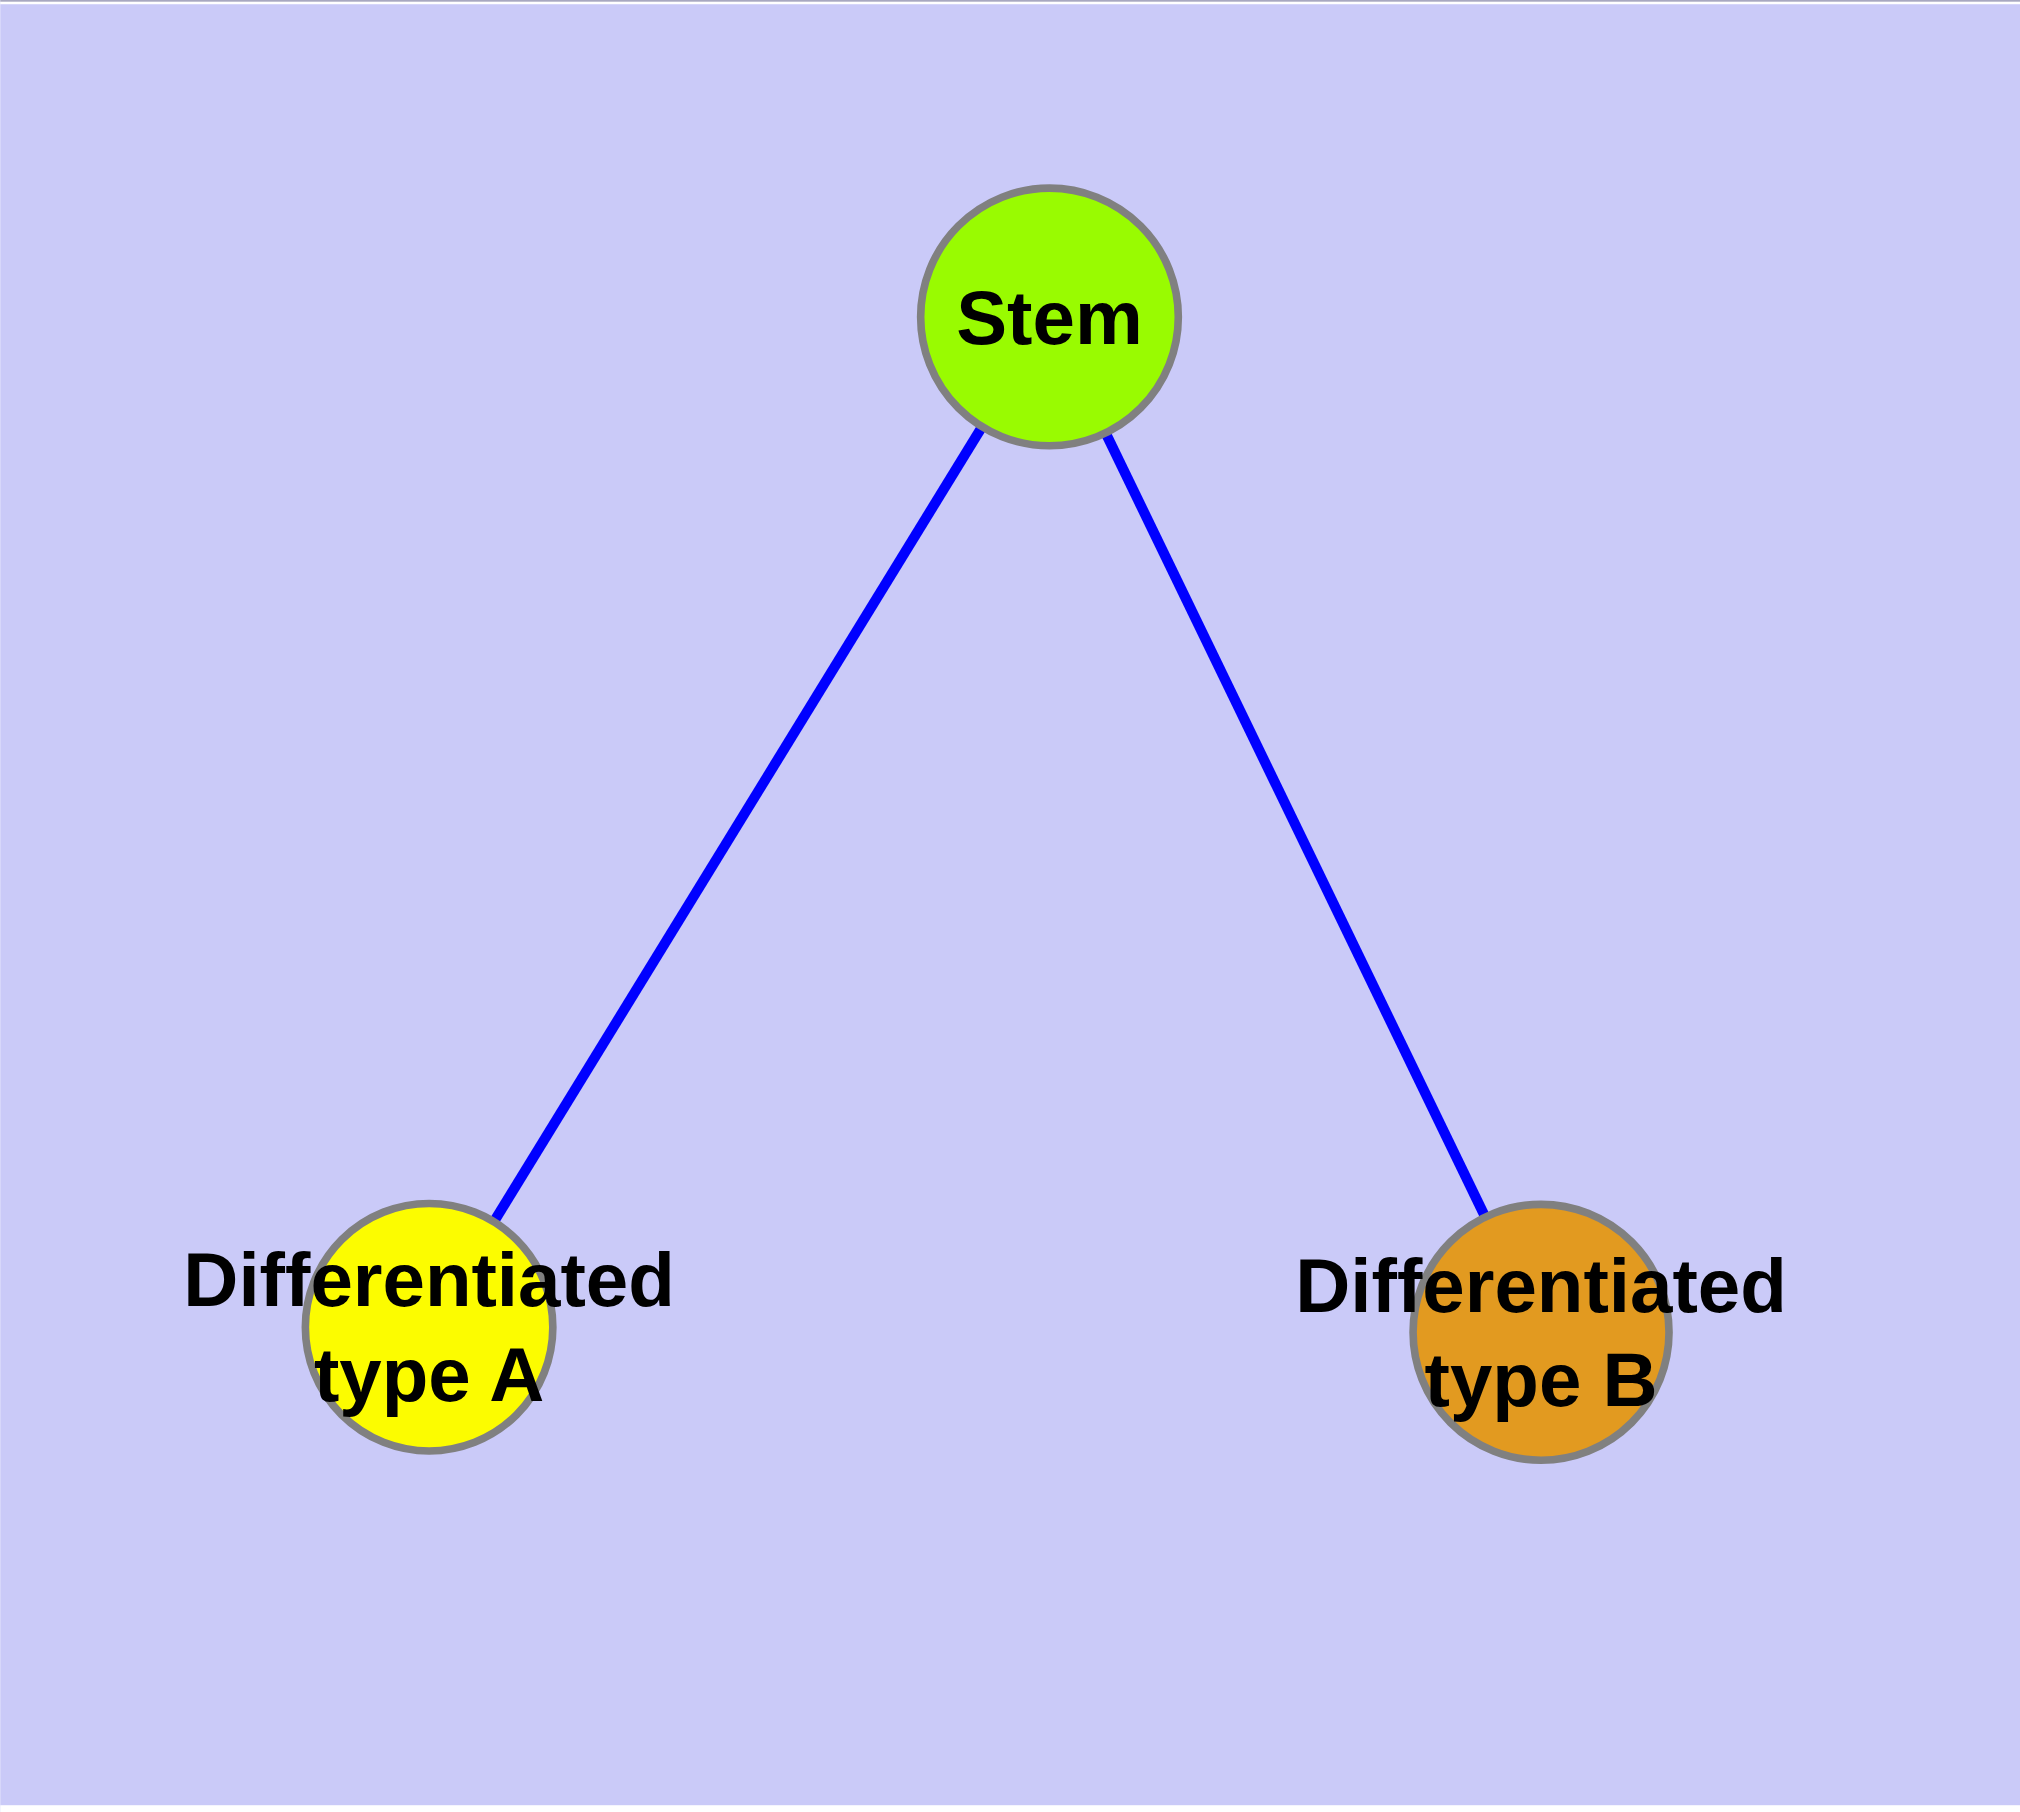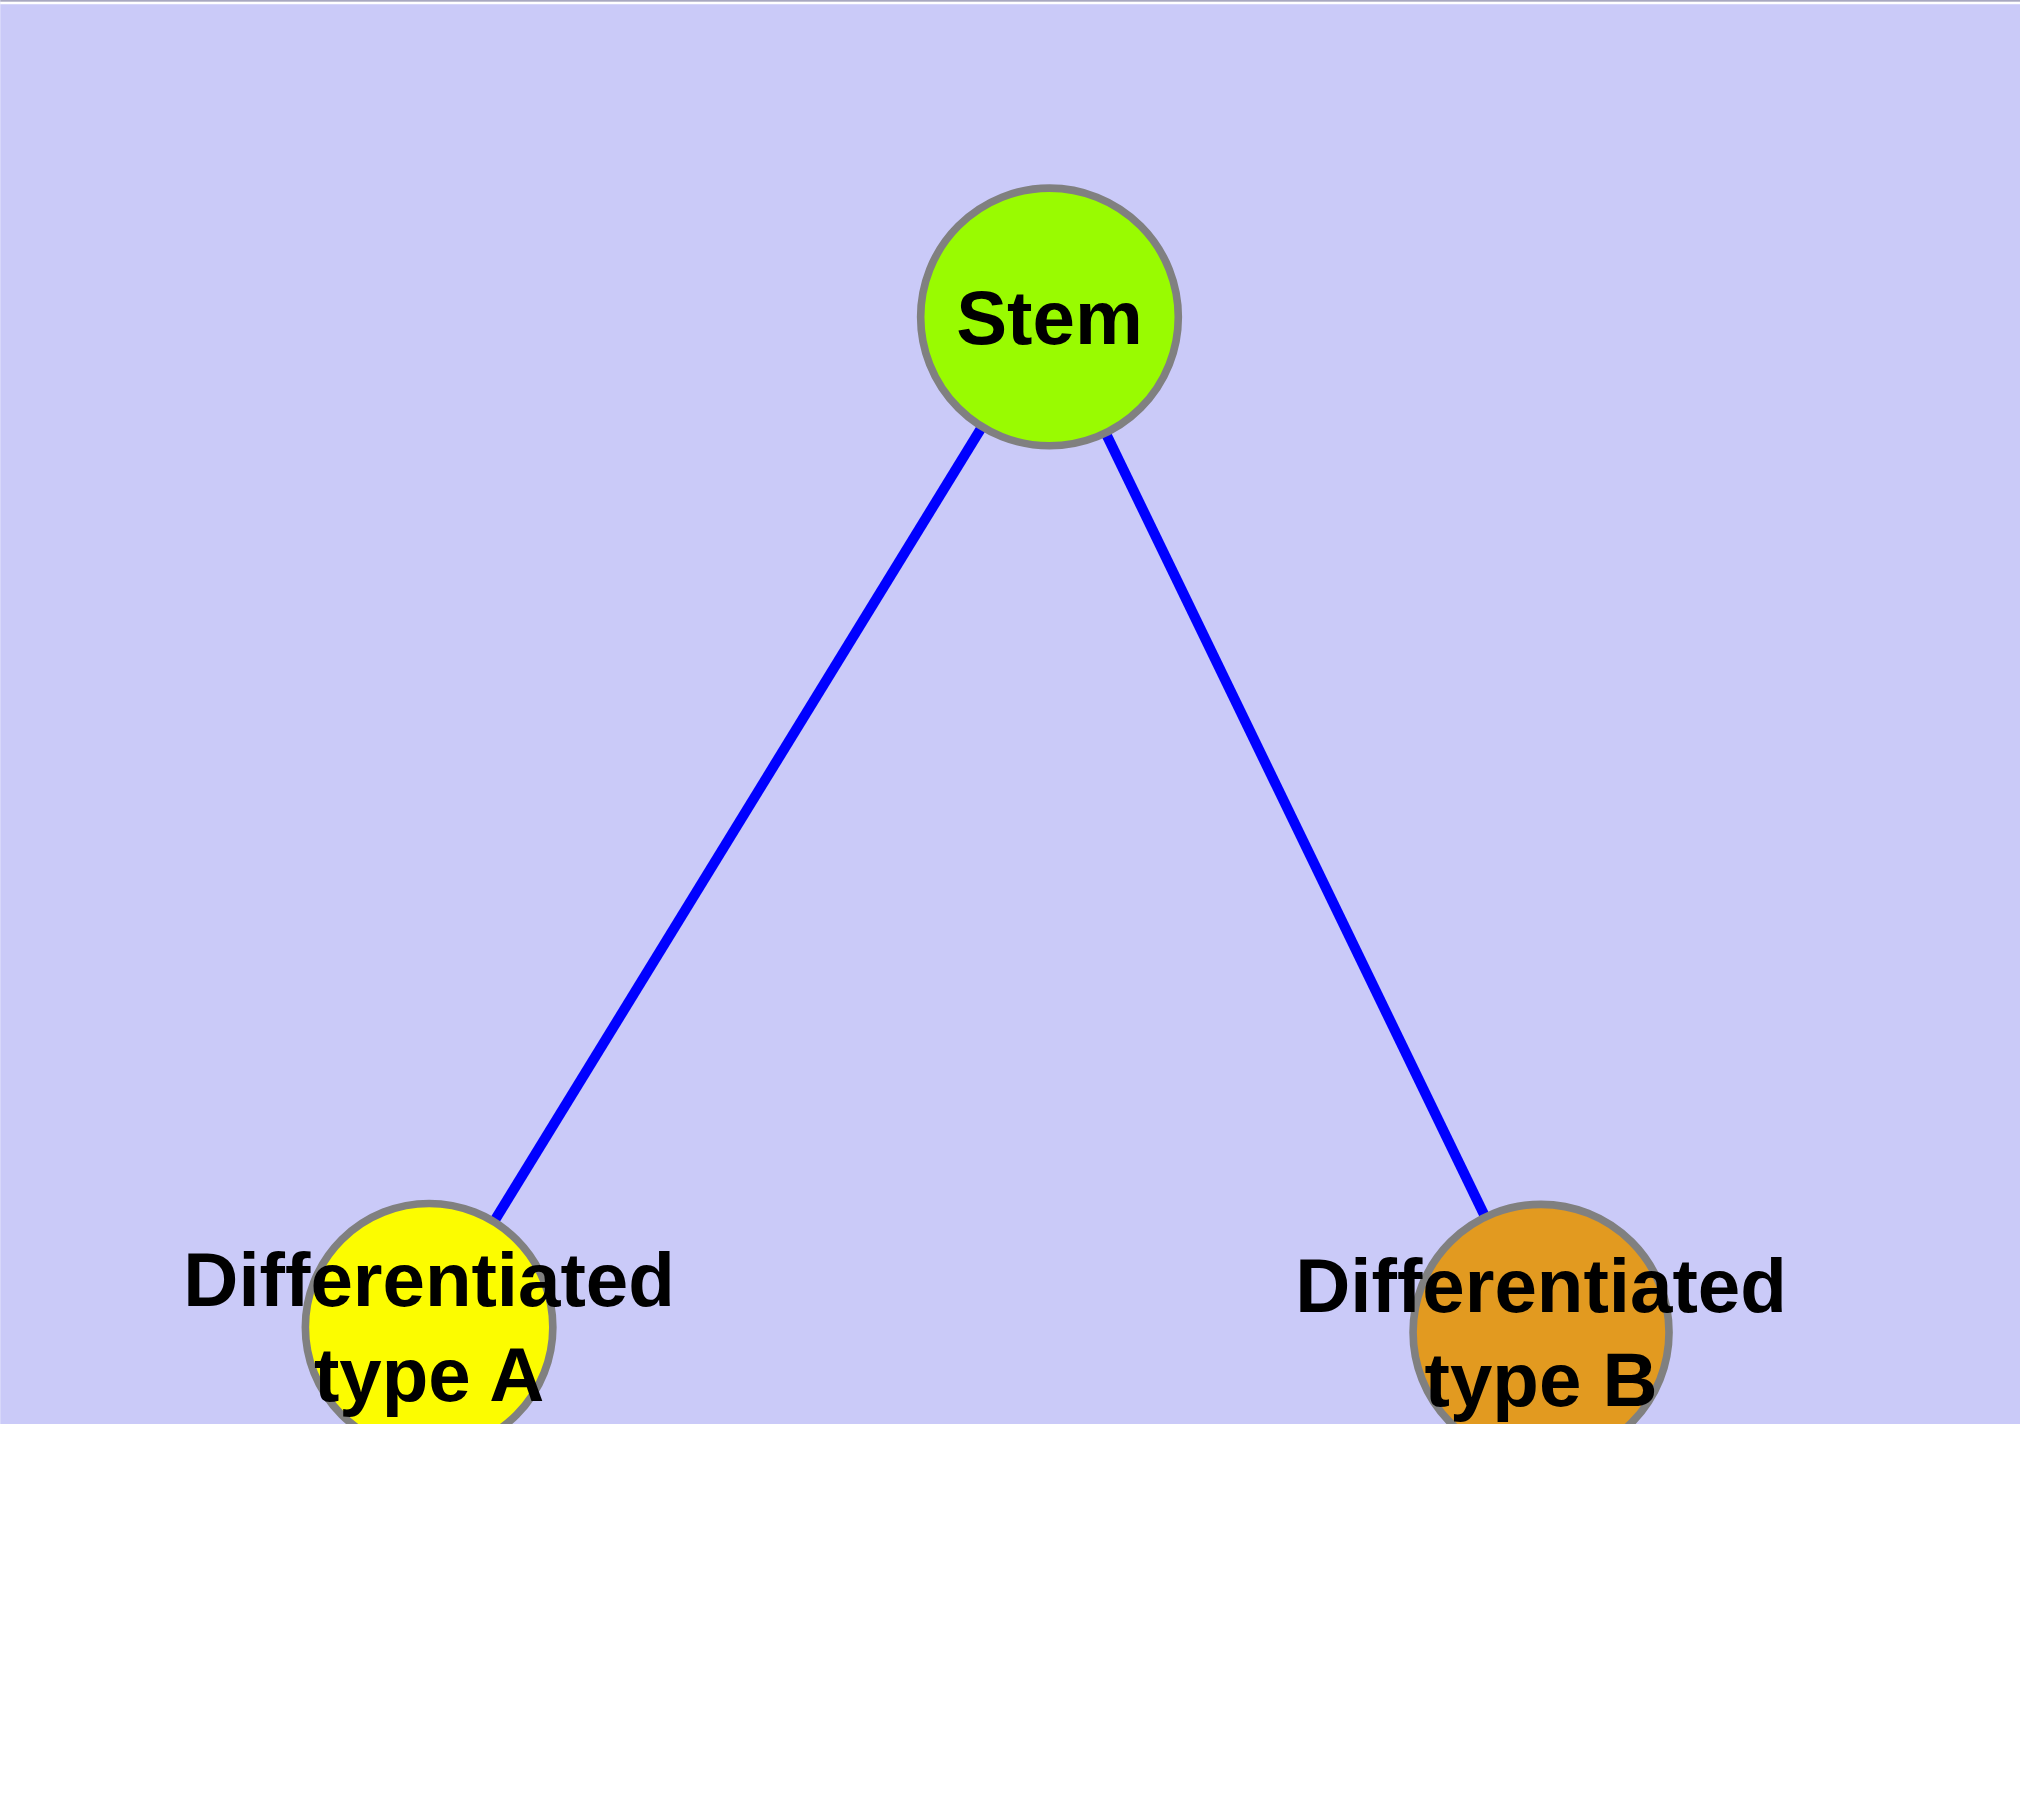--- a/index.html
+++ b/index.html
@@ -3,21 +3,21 @@
 <meta charset="utf-8">
 <style>
   html, body {
     margin: 0;
     padding: 0;
     background: #ffffff;
   }
   .stage {
     position: relative;
     width: 2021px;
-    height: 1424px;
+    height: 1812px;
     overflow: hidden;
   }
   svg[data-name="graph-canvas"] {
     display: block;
     width: 2021px;
     height: 1812px;
   }
   svg text {
     font-family: "Liberation Sans", "DejaVu Sans", sans-serif;
     font-weight: bold;

